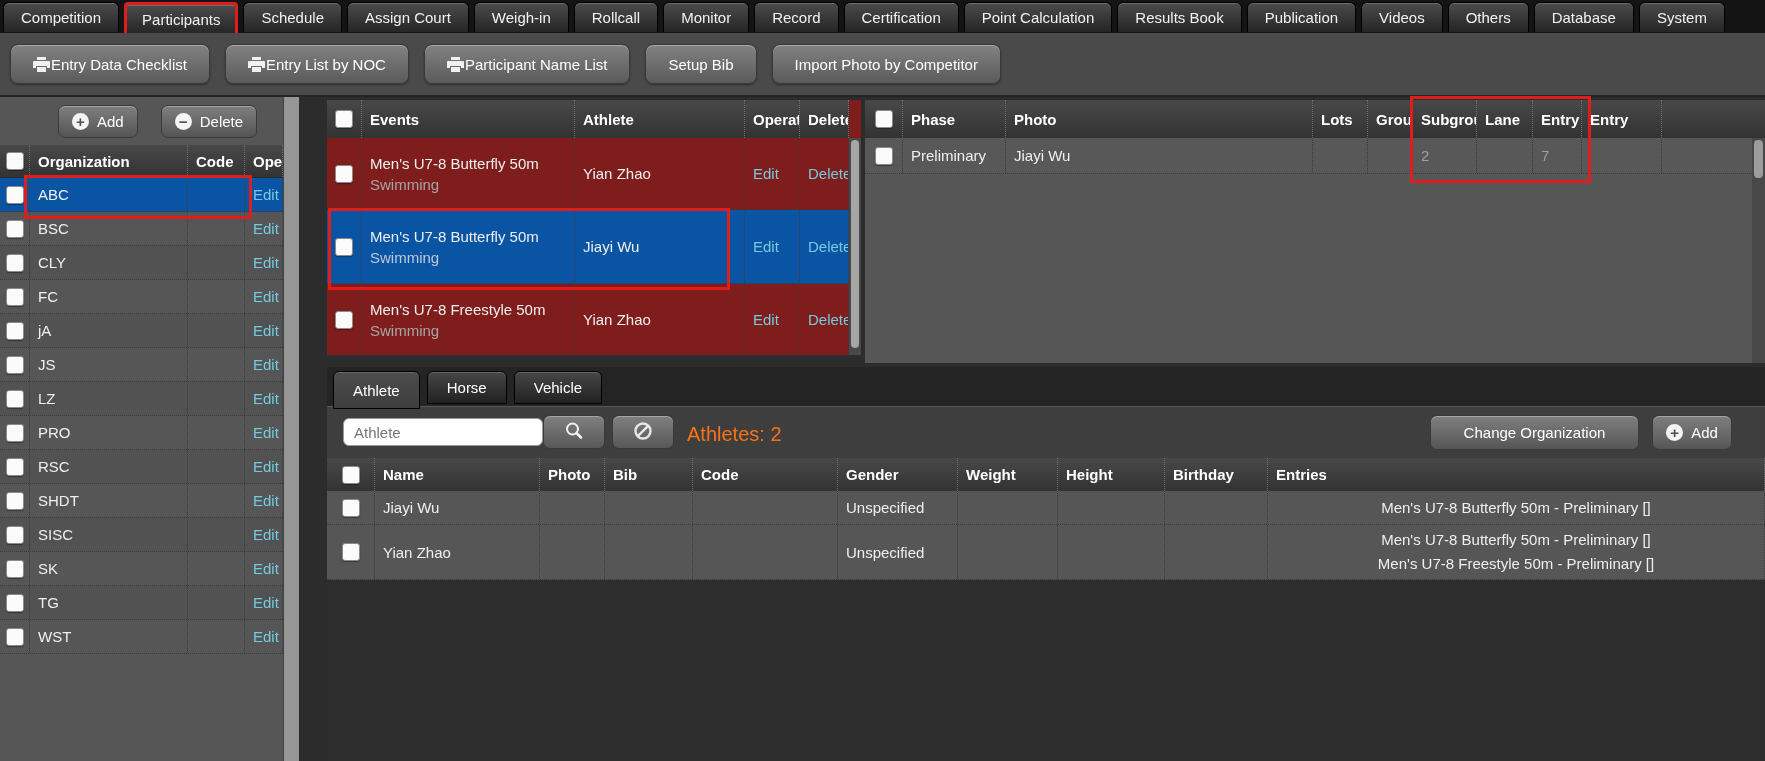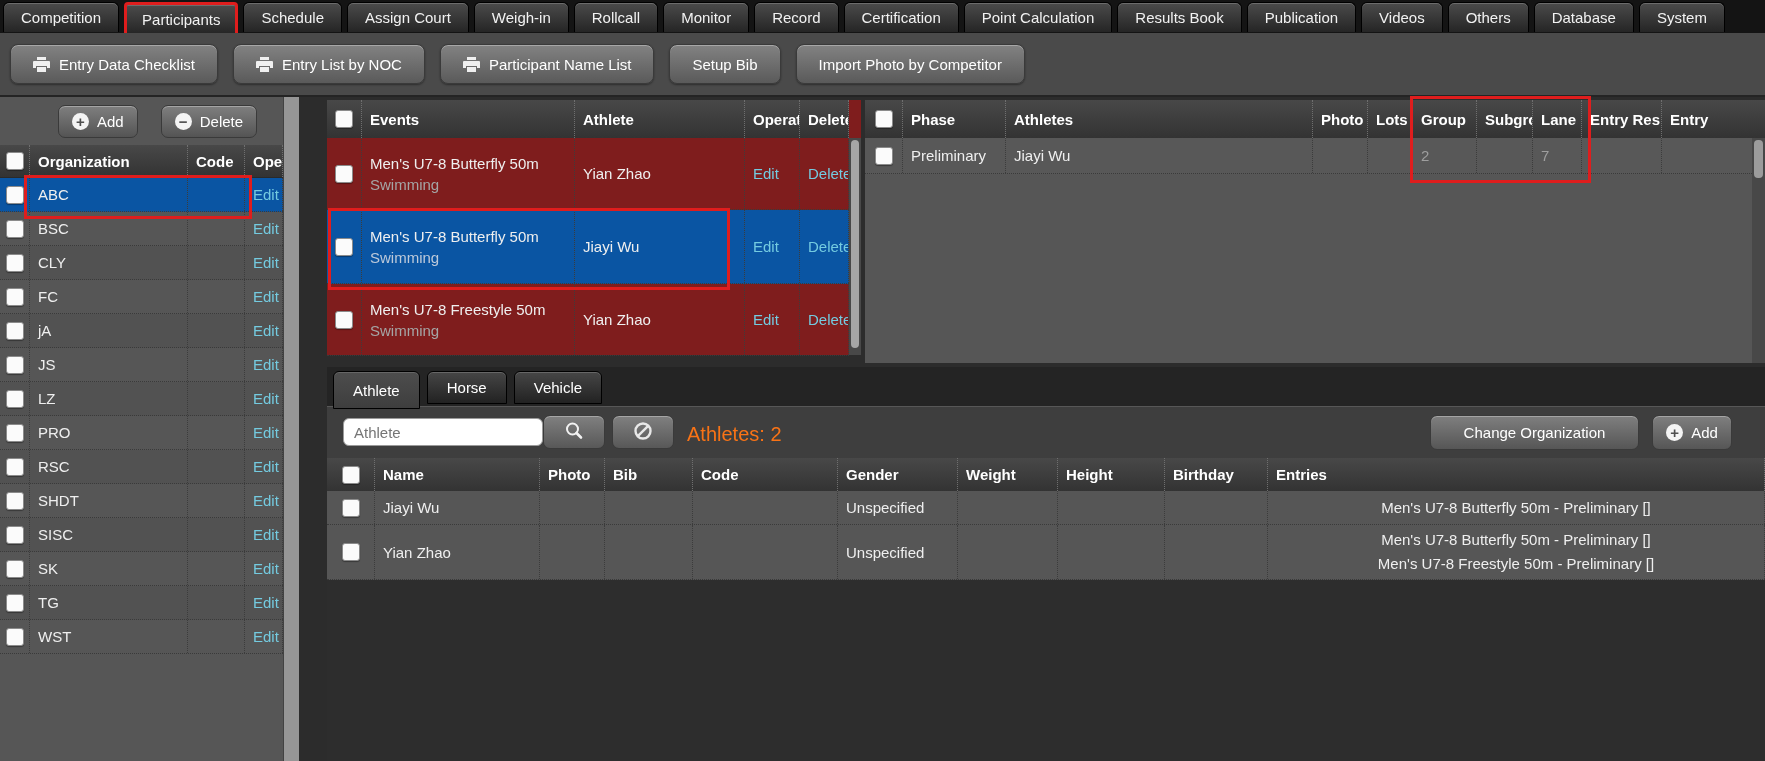--- a/index.html
+++ b/index.html
@@ -13,21 +13,21 @@
   
   .topnav{position:absolute;left:0;top:0;width:1765px;height:33px;background:#141414;
           display:flex;gap:5px;padding-left:3px;overflow:hidden;}
   .tab{flex:0 0 auto;margin-top:2px;height:29px;padding:0 17px;display:flex;align-items:center;
        background:linear-gradient(#4b4b4b,#252525);border:1px solid #000;border-bottom:none;
        border-radius:6px 6px 0 0;box-shadow:inset 0 1px 0 #6c6c6c;white-space:nowrap;color:#f2f2f2;cursor:pointer;}
   .tab.hl{border:3px solid #df1d1d;padding:0 15px;border-radius:4px;}
   
   .toolbar{position:absolute;left:0;top:33px;width:1765px;height:62px;background:#4a4a4a;
            border-bottom:2px solid #242424;display:flex;align-items:center;gap:15px;padding-left:10px;}
-  .tbtn{height:38px;padding:0 22px;border-radius:8px;display:flex;align-items:center;gap:9px;color:#fff;
+  .tbtn{height:38px;padding:0 22px;border-radius:8px;display:flex;align-items:center;gap:1px;color:#fff;
         background:linear-gradient(#828282,#5a5a5a);border:1px solid #3a3a3a;
         box-shadow:inset 0 1px 0 rgba(255,255,255,.3),0 1px 2px rgba(0,0,0,.4);cursor:pointer;white-space:nowrap;}
   .printer{display:inline-flex;}
   
   .cb{width:16px;height:16px;background:#fbfbfb;border:1px solid #8b8b8b;border-radius:3px;
       box-shadow:0 1px 1px rgba(0,0,0,.35);}
   .link{color:#74cbe0;cursor:pointer;}
   .circle-icon{width:17px;height:17px;border-radius:50%;background:#f4f4f4;color:#4f4f4f;
       font-weight:bold;font-size:15px;line-height:15px;display:flex;align-items:center;justify-content:center;}
   .hdr{background:linear-gradient(#484848,#333);font-weight:bold;color:#fff;}
@@ -373,21 +373,20 @@
       <div class="ev-thumb"></div>
     </div>
 </div>
 
 <div class="phase-panel">
   <div class="ph-grid hdr ph-hdr">
     <div class="c ck">
         <span class="cb"></span>
       </div>
     <div class="c">Phase</div>
-    <div class="c">Athletes</div>
     <div class="c">Photo</div>
     <div class="c">Lots</div>
     <div class="c">Group</div>
     <div class="c">Subgroup</div>
     <div class="c">Lane</div>
     <div class="c">Entry Res</div>
     <div class="c">Entry</div>
   </div>
   <div class="ph-grid ph-row">
     <div class="c ck">

